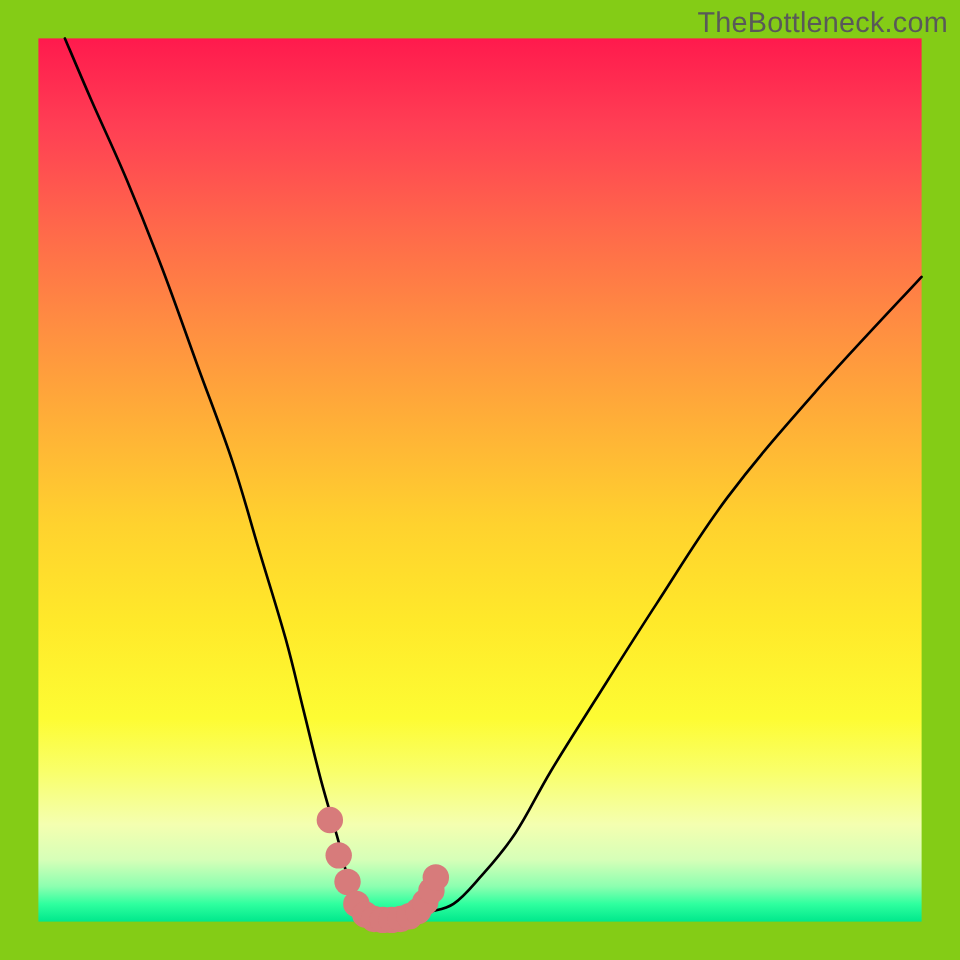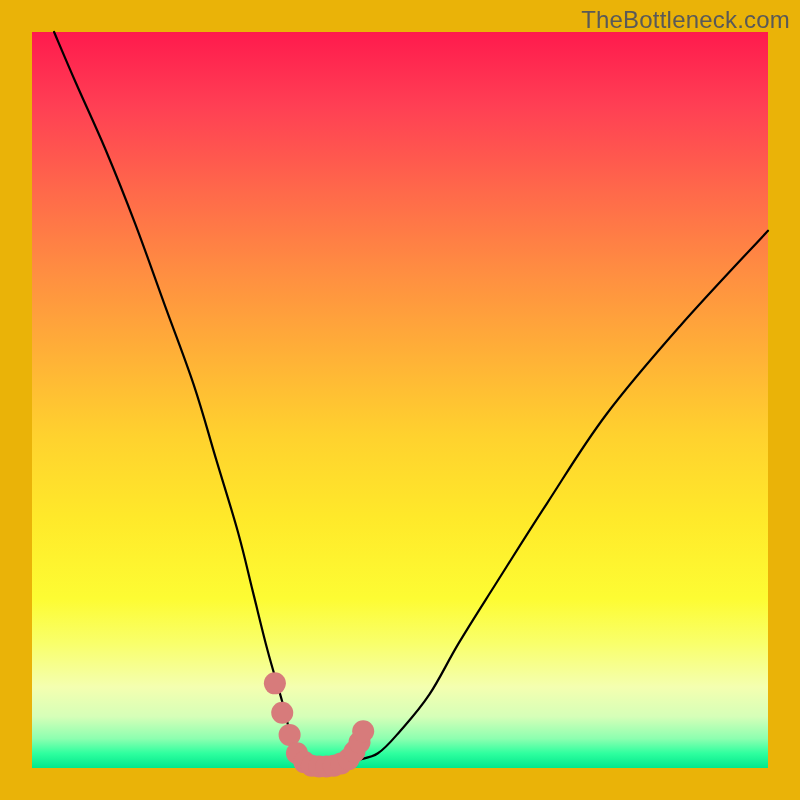--- a/index.html
+++ b/index.html
@@ -10,21 +10,21 @@
     background: #000;
     overflow: hidden;
     font-family: Arial, Helvetica, sans-serif;
   }
   .frame {
     position: absolute;
     left: 0;
     top: 0;
     width: 800px;
     height: 800px;
-    background: #eab308;
+    background: #84cc16;
   }
   .plot {
     position: absolute;
     left: 32px;
     top: 32px;
     width: 736px;
     height: 736px;
     background: linear-gradient(to bottom,
       #ff1a4d 0%,
       #ff3f54 10%,

